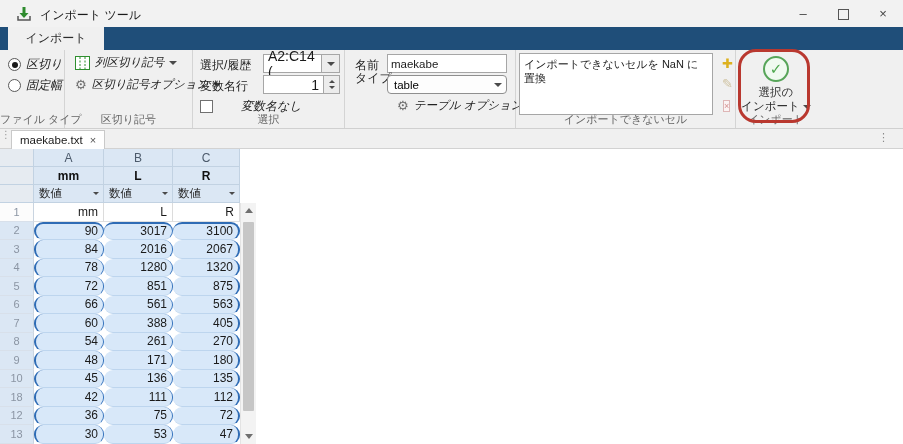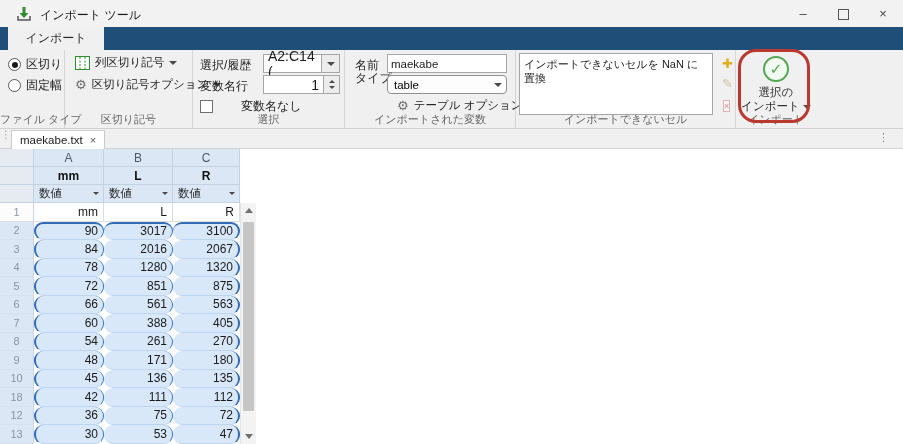--- a/index.html
+++ b/index.html
@@ -16,21 +16,21 @@
   .maxglyph{display:inline-block;width:9px;height:9px;border:1px solid #555;vertical-align:middle;}
   
   .tabstrip{position:absolute;left:0;top:27px;width:100%;height:23px;background:#1f4e79;}
   .tab-selected{position:absolute;left:8px;top:0;width:96px;height:23px;background:#f0f0f0;
                 text-align:center;line-height:23px;font-size:12px;color:#2b2b2b;}
   
   .ribbon{position:absolute;left:0;top:50px;width:100%;height:79px;background:#f0f0f0;border-bottom:1px solid #d0d0d0;box-sizing:border-box;}
   .rsec{position:absolute;top:0;height:78px;border-right:1px solid #d4d4d4;box-sizing:border-box;}
   .rsec .seclabel{position:absolute;bottom:1px;left:0;width:100%;text-align:center;font-size:11px;color:#666;white-space:nowrap;}
   .rlabel{font-size:12px;color:#222;white-space:nowrap;}
-  .rrow{position:absolute;display:flex;align-items:center;gap:5px;white-space:nowrap;}
+  .rrow{position:absolute;display:flex;align-items:center;gap:5px;white-space:nowrap;font-style:italic;}
   .radio{display:inline-block;width:11px;height:11px;border:1px solid #5a5a5a;border-radius:50%;background:#fff;position:relative;}
   .radio.on::after{content:"";position:absolute;left:2.5px;top:2.5px;width:6px;height:6px;border-radius:50%;background:#1a1a1a;}
   .checkbox{display:inline-block;width:11px;height:11px;border:1px solid #707070;background:#fff;}
   .tri-down{display:inline-block;width:0;height:0;border-left:4px solid transparent;border-right:4px solid transparent;border-top:4px solid #4a4a4a;}
   .tri-up-s{display:inline-block;width:0;height:0;border-left:3px solid transparent;border-right:3px solid transparent;border-bottom:3px solid #4a4a4a;}
   .tri-down-s{display:inline-block;width:0;height:0;border-left:3px solid transparent;border-right:3px solid transparent;border-top:3px solid #4a4a4a;}
   .gear{font-size:13px;color:#6e6e6e;line-height:13px;}
   .field{background:#fff;border:1px solid #a6a6a6;box-sizing:border-box;font-size:14px;color:#1a1a1a;}
   .combo{position:absolute;height:19px;display:flex;align-items:center;}
   .combo .ctext{flex:1;padding:0 4px;overflow:hidden;}
@@ -175,21 +175,20 @@
         <span class="stext">table</span>
         <span class="sarr">
             <span class="tri-down"></span>
           </span>
       </div>
       <div class="rrow" style="left:52px;top:48px;font-size:11.5px;">
         <span class="gear">⚙</span>
         <span class="rlabel" style="font-size:11.5px;">テーブル オプション</span>
         <span class="tri-down"></span>
       </div>
-      <div class="seclabel">インポートされた変数</div>
     </div>
 
     <div class="rsec" style="left:516px;width:220px;">
       <div class="rulesbox" style="left:3px;top:3px;width:194px;height:62px;">
         <span>インポートできないセルを NaN に置換</span>
       </div>
       <div style="position:absolute;left:206px;top:4px;"><span class="iconplus">✚</span></div>
       <div style="position:absolute;left:206px;top:24px;"><span class="iconpencil">✎</span></div>
       <div style="position:absolute;left:207px;top:45px;"><span class="icondel">×</span></div>
       <div class="seclabel">インポートできないセル</div>

